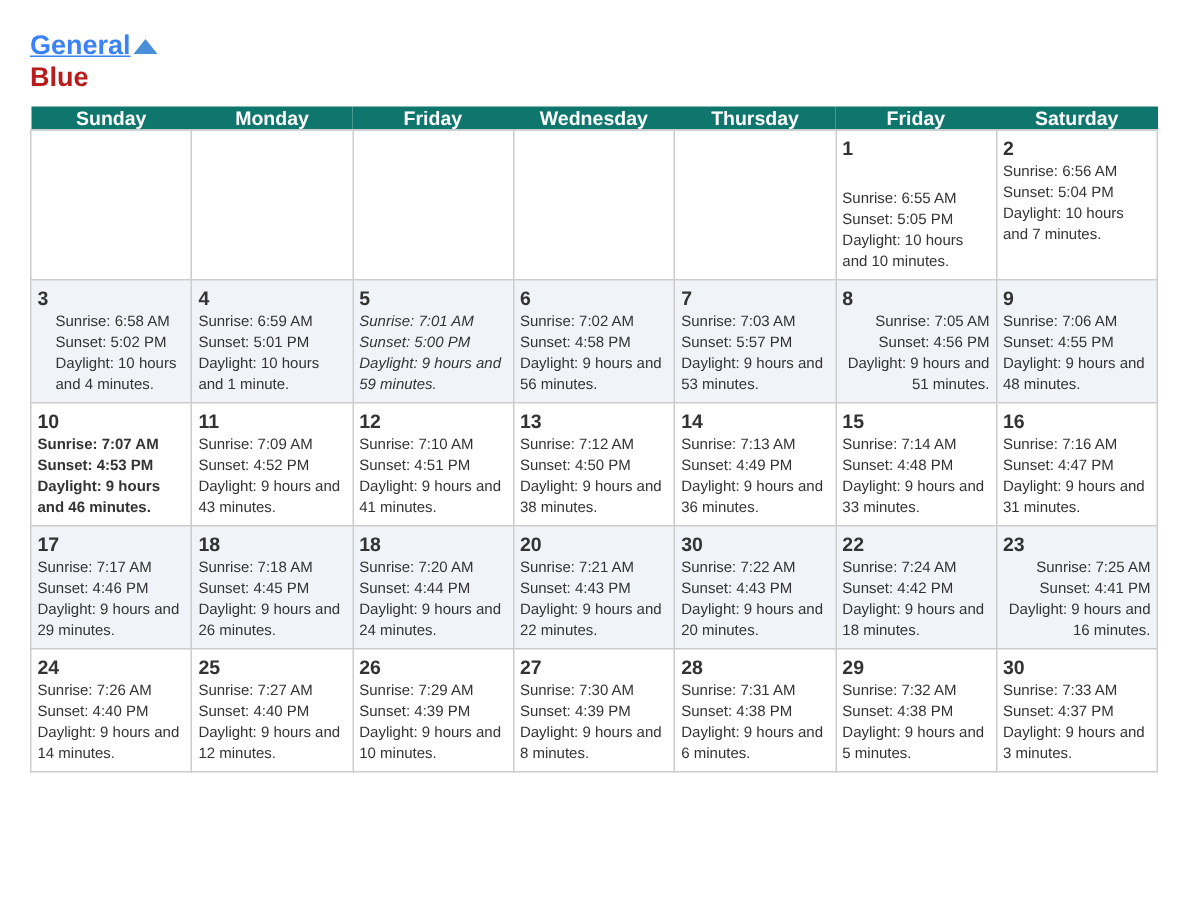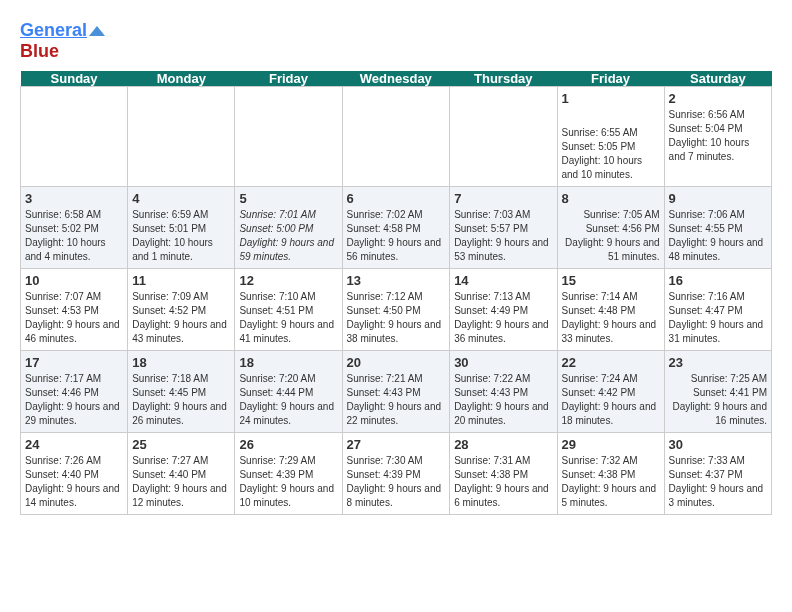--- a/index.html
+++ b/index.html
@@ -119,21 +119,21 @@
         <td>
           <span class="day-num">2</span>
           <div class="day-info" style="white-space: pre-line;">Sunrise: 6:56 AM
 Sunset: 5:04 PM
 Daylight: 10 hours and 7 minutes.</div>
         </td>
       </tr>
       <tr>
         <td>
           <span class="day-num">3</span>
-          <div class="day-info" style="white-space: pre-line;">Sunrise: 6:58 AM
+          <div class="day-info" style="white-space: pre-line; margin-left: 12px;">Sunrise: 6:58 AM
 Sunset: 5:02 PM
 Daylight: 10 hours and 4 minutes.</div>
         </td>
         <td>
           <span class="day-num">4</span>
           <div class="day-info" style="white-space: pre-line;">Sunrise: 6:59 AM
 Sunset: 5:01 PM
 Daylight: 10 hours and 1 minute.</div>
         </td>
         <td>
@@ -163,21 +163,21 @@
         <td>
           <span class="day-num">9</span>
           <div class="day-info" style="white-space: pre-line;">Sunrise: 7:06 AM
 Sunset: 4:55 PM
 Daylight: 9 hours and 48 minutes.</div>
         </td>
       </tr>
       <tr>
         <td>
           <span class="day-num">10</span>
-          <div class="day-info" style="white-space: pre-line;">Sunrise: 7:07 AM
+          <div class="day-info" style="white-space: pre-line; font-weight: bold;">Sunrise: 7:07 AM
 Sunset: 4:53 PM
 Daylight: 9 hours and 46 minutes.</div>
         </td>
         <td>
           <span class="day-num">11</span>
           <div class="day-info" style="white-space: pre-line;">Sunrise: 7:09 AM
 Sunset: 4:52 PM
 Daylight: 9 hours and 43 minutes.</div>
         </td>
         <td>

